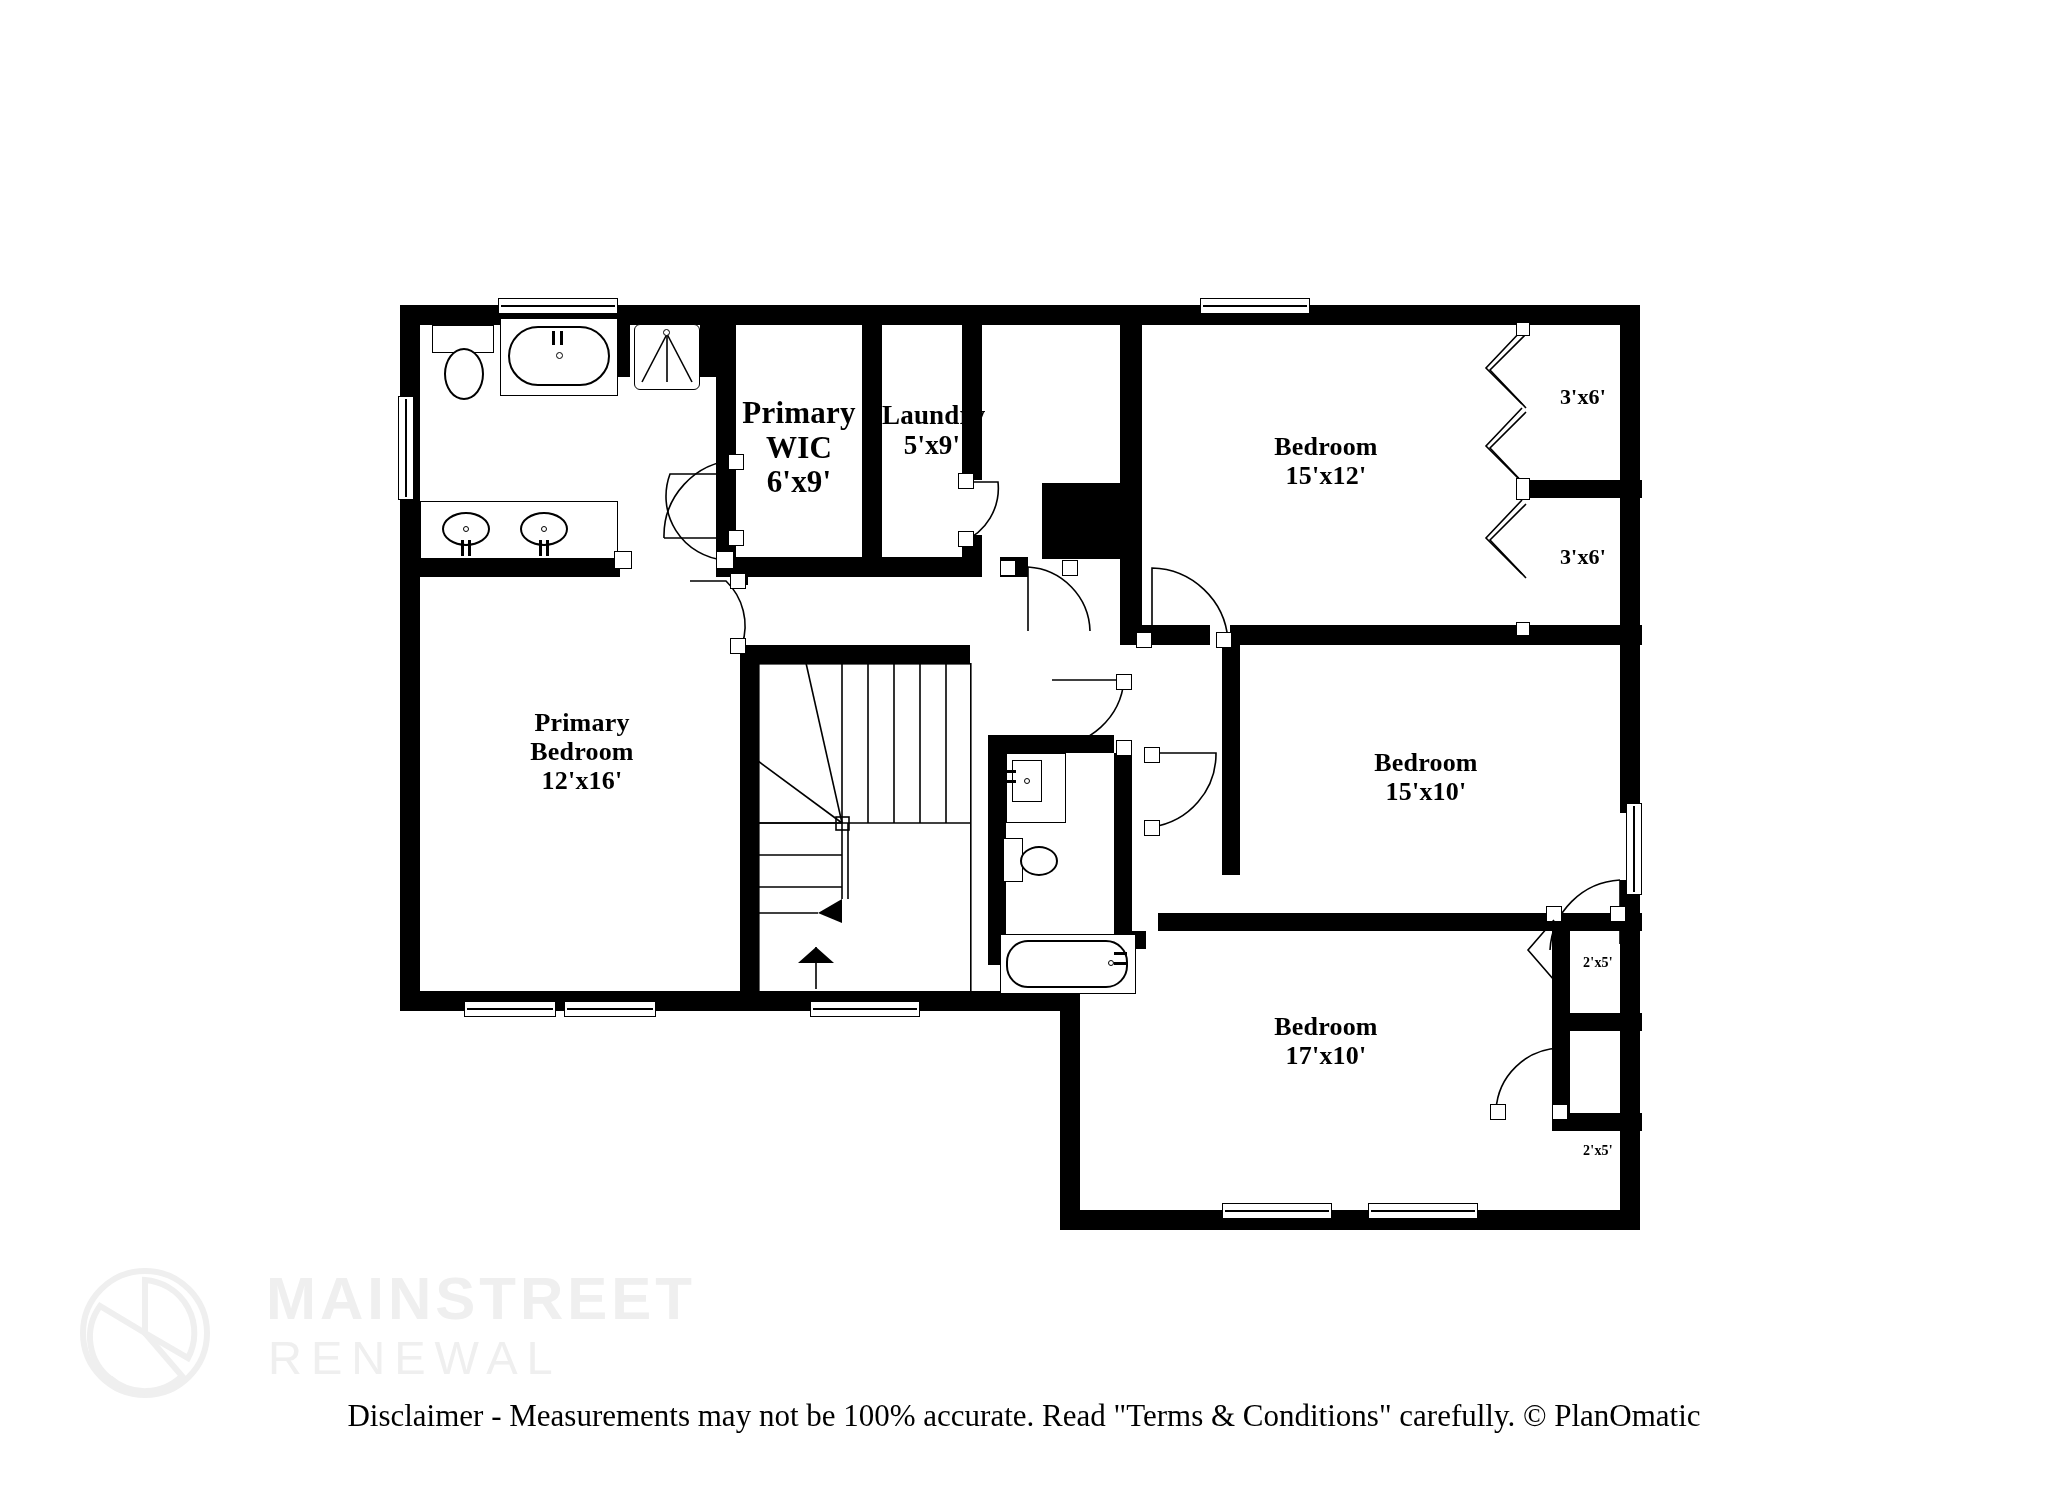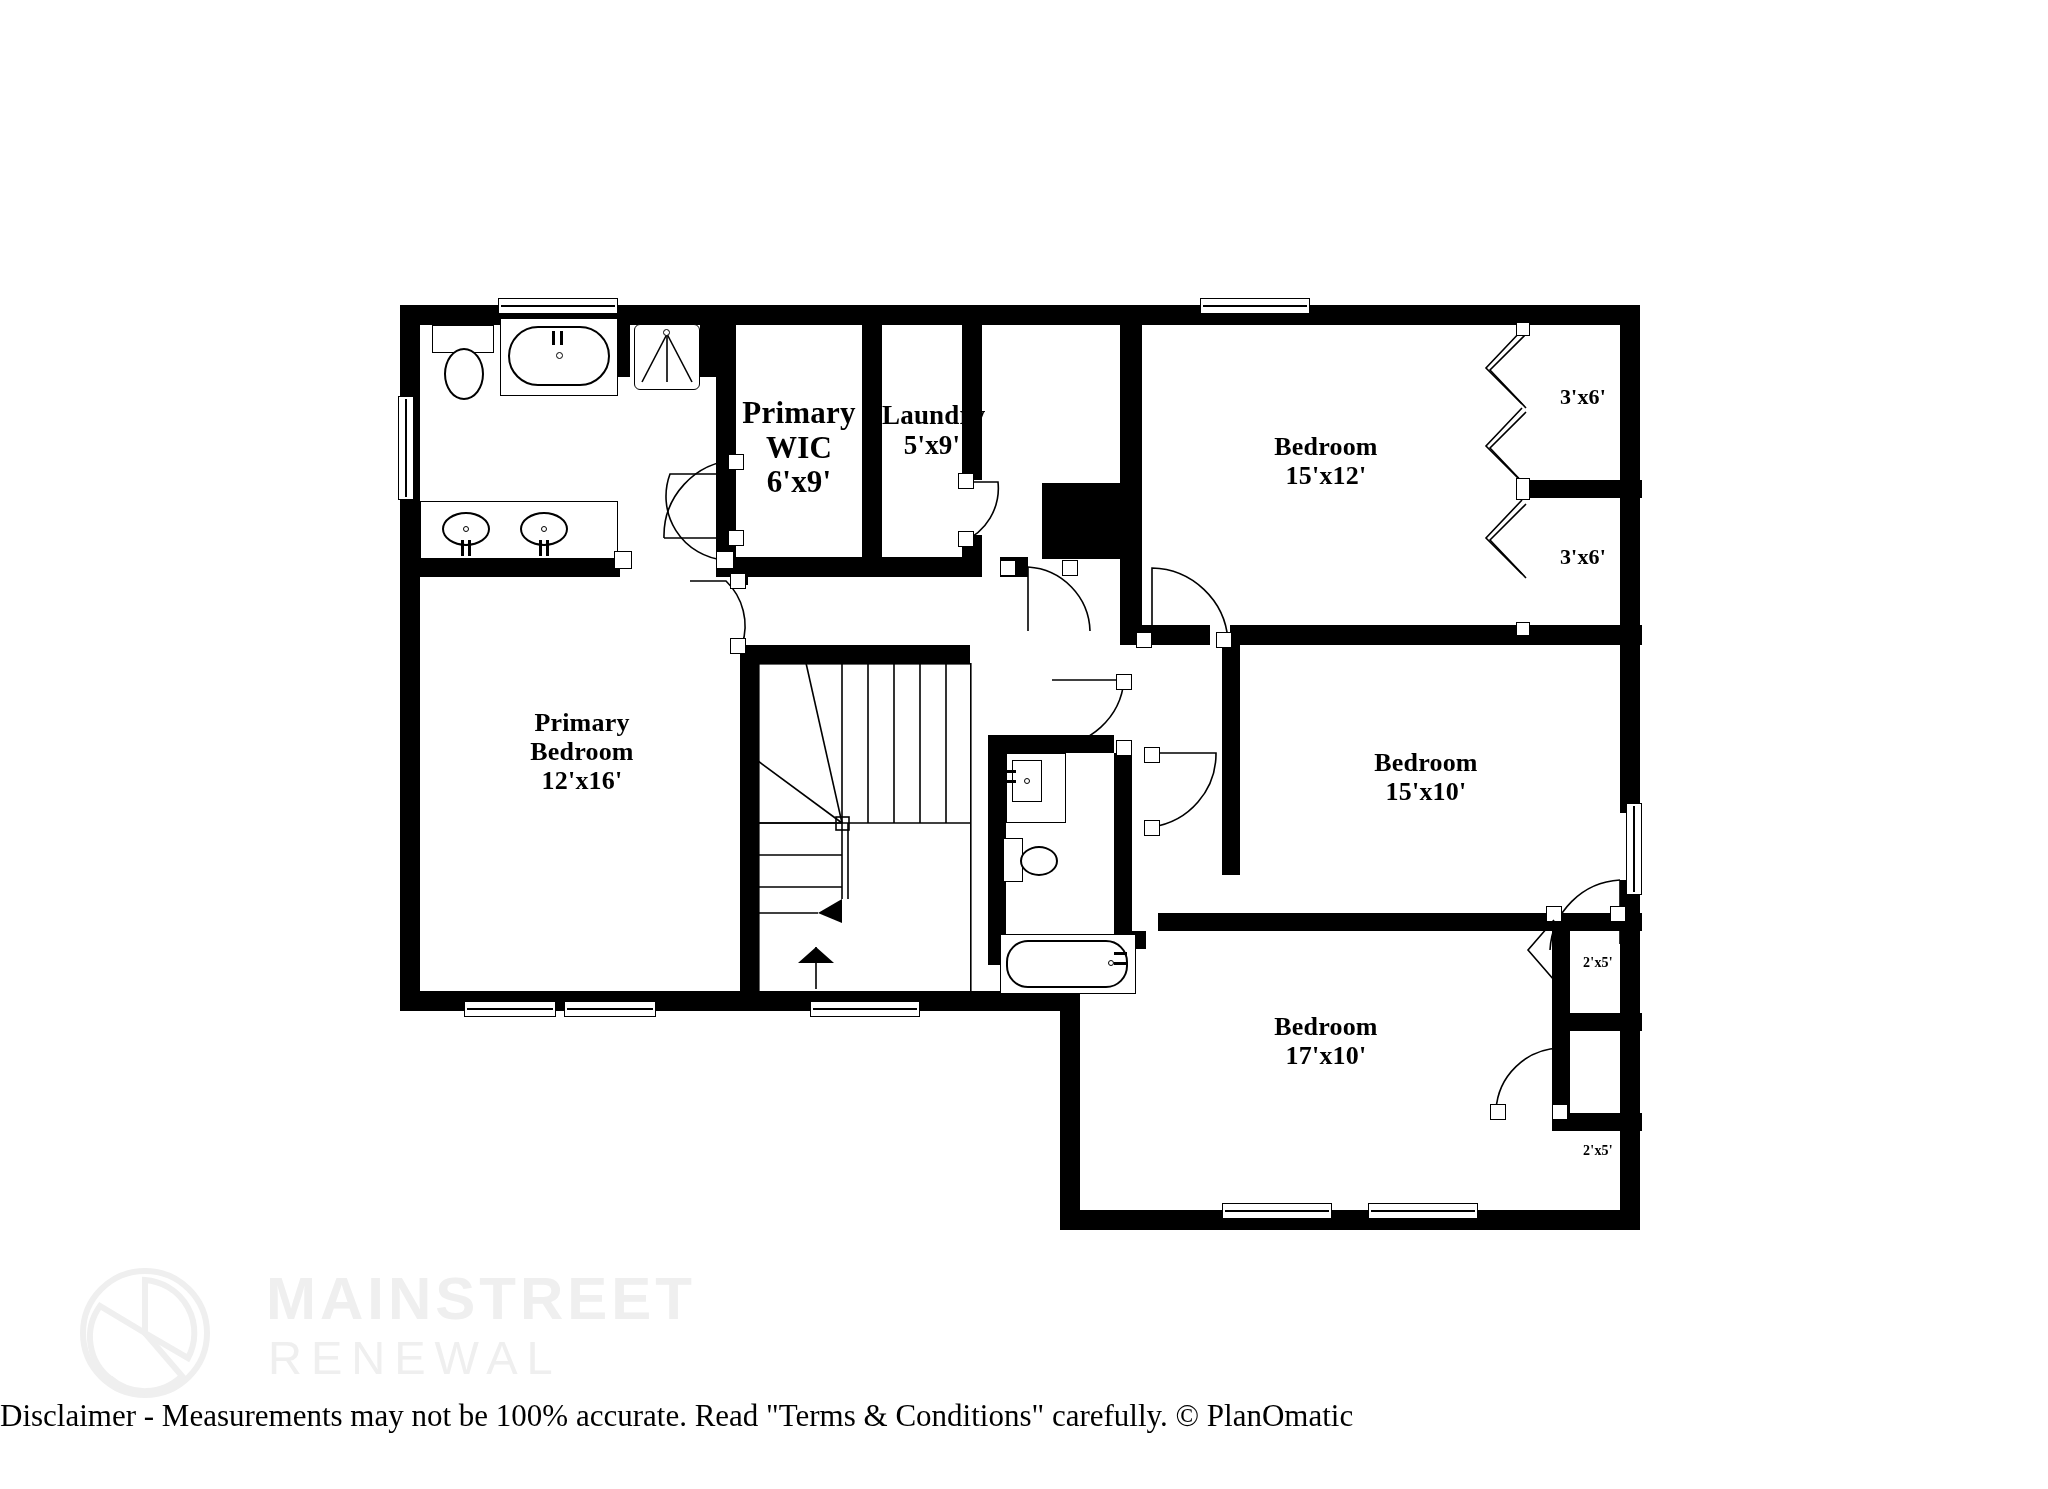--- a/index.html
+++ b/index.html
@@ -176,20 +176,21 @@
     width: 150px;
     height: 150px;
   }
 
   
   #disclaimer {
     position: absolute;
     left: 0;
     top: 1398px;
     width: 2048px;
+    text-align: center;
     font-family: "Liberation Serif", serif;
     font-size: 31px;
     color: #000;
     white-space: nowrap;
   }
 </style>
 </head>
 <body>
 
 <div id="plan-root">

